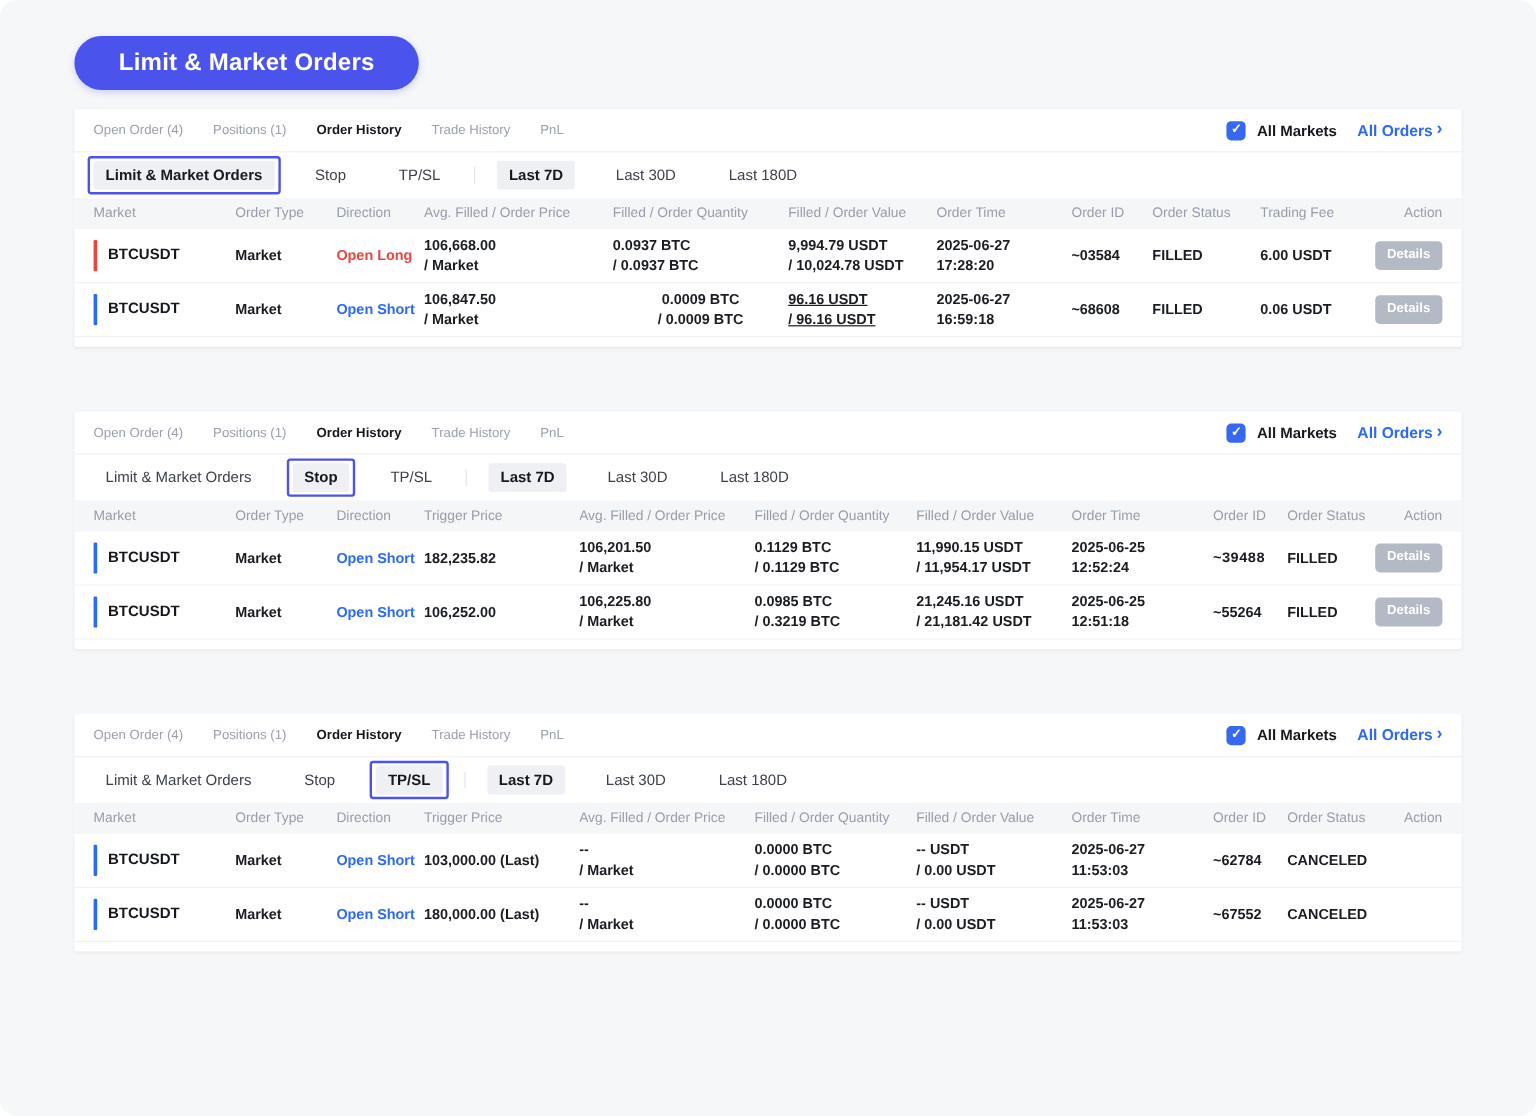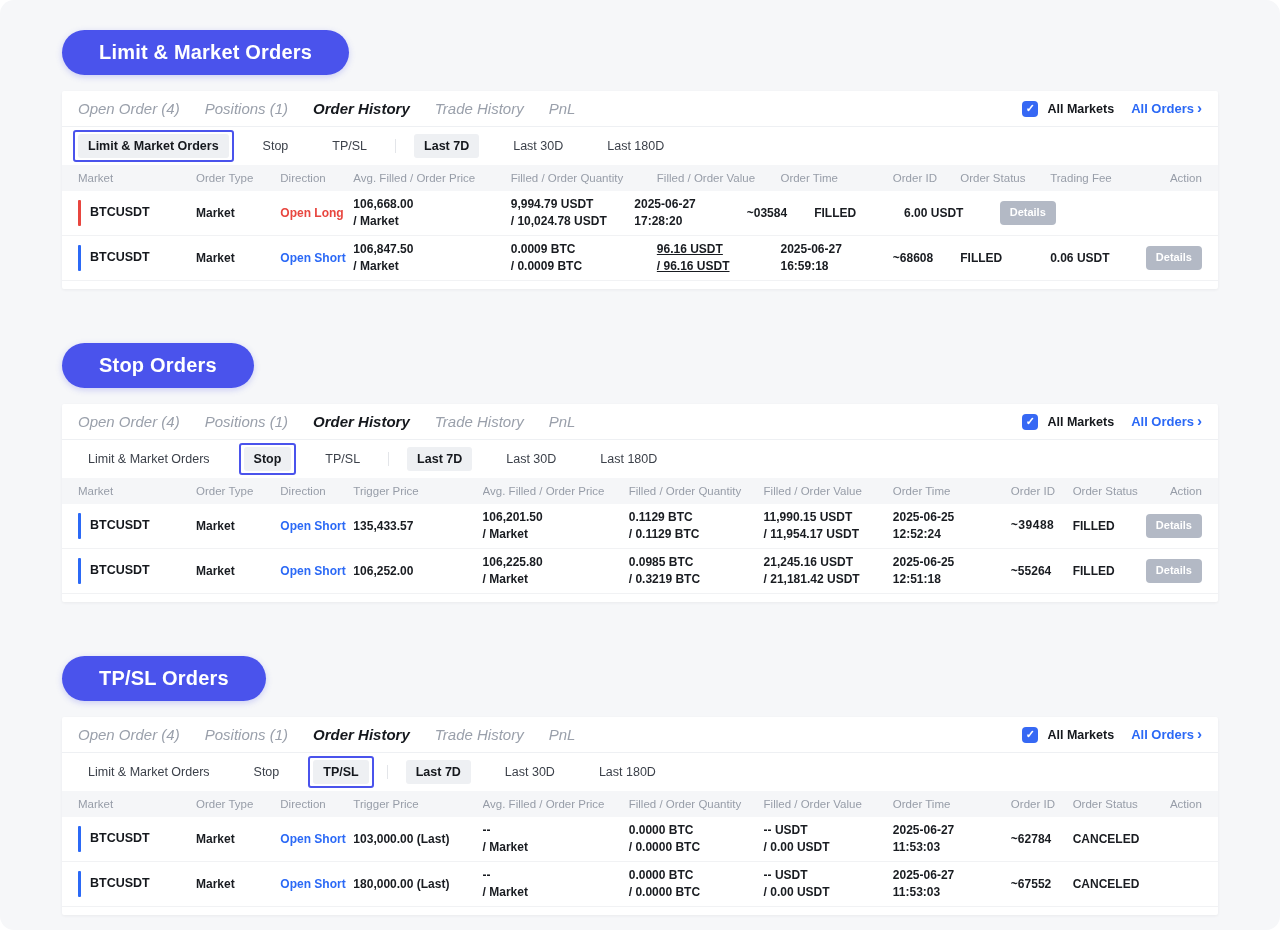--- a/index.html
+++ b/index.html
@@ -4,21 +4,21 @@
 <style>
   html,body{margin:0;padding:0;background:#ffffff;font-family:"Liberation Sans",sans-serif;}
   *{box-sizing:border-box;}
   #screen{width:1280px;height:930px;margin:0 auto;background:#f6f7f9;border-radius:14px;overflow:hidden;padding-top:30px;position:relative;}
   .orders-section{margin:0 62px;}
   .orders-section + .orders-section{margin-top:54px;}
   .pill{display:inline-flex;align-items:center;justify-content:center;background:var(--accent,#4a53ec);color:#fff;font-size:20px;font-weight:700;padding:11px 37px;border-radius:26px;letter-spacing:.2px;box-shadow:0 2px 6px rgba(74,83,236,.25);}
   .panel{background:#fff;border-radius:2px;margin-top:16px;box-shadow:0 1px 3px rgba(30,35,45,.06);padding-bottom:8px;}
   
   .tabs-row{display:flex;align-items:center;height:36px;padding:0 16px;border-bottom:1px solid #eef0f3;gap:25px;}
-  .tab{font-size:15px;font-weight:500;color:#9aa0ab;cursor:pointer;white-space:nowrap;font-style:italic;}
+  .tab{font-size:11px;font-weight:500;color:#9aa0ab;cursor:pointer;white-space:nowrap;}
   .tab.active{color:#15181d;font-weight:700;}
   .tabs-right{margin-left:auto;display:flex;align-items:center;gap:9px;}
   .checkbox{width:16px;height:16px;border-radius:4px;background:var(--checkbox,#3668f4);display:flex;align-items:center;justify-content:center;cursor:pointer;flex:none;}
   .check{color:#fff;font-size:11px;font-weight:700;line-height:1;}
   .cb-label{font-size:12.5px;font-weight:600;color:#15181d;}
   .all-orders{display:flex;align-items:center;gap:3px;color:var(--link,#2b69f6);font-size:13px;font-weight:700;cursor:pointer;margin-left:8px;}
   .chev{font-size:15px;font-weight:700;line-height:1;transform:translateY(-1px);}
   
   .subtabs-row{display:flex;align-items:center;height:38px;padding:0 16px;gap:24px;}
   .subtab{font-size:12.5px;font-weight:500;color:#3c414a;cursor:pointer;padding:5px 10px;border-radius:3px;white-space:nowrap;}
@@ -93,20 +93,24 @@
               <div class="td" style="width: 7.5%;">
                 <div class="line">Market</div>
               </div>
               <div class="td dir" style="width: 6.5%; color: rgb(232, 70, 63);">
                 <div class="line">Open Long</div>
               </div>
               <div class="td" style="width: 14%;">
                 <div class="line">106,668.00</div>
                 <div class="line">/ Market</div>
               </div>
+              <div class="td" style="width: 13%;">
+                <div class="line">0.0937 BTC</div>
+                <div class="line">/ 0.0937 BTC</div>
+              </div>
               <div class="td" style="width: 11%;">
                 <div class="line">9,994.79 USDT</div>
                 <div class="line">/ 10,024.78 USDT</div>
               </div>
               <div class="td" style="width: 10%;">
                 <div class="line">2025-06-27</div>
                 <div class="line">17:28:20</div>
               </div>
               <div class="td" style="width: 6%;">
                 <div class="line">~03584</div>
@@ -129,21 +133,21 @@
               <div class="td" style="width: 7.5%;">
                 <div class="line">Market</div>
               </div>
               <div class="td dir" style="width: 6.5%; color: rgb(43, 105, 246);">
                 <div class="line">Open Short</div>
               </div>
               <div class="td" style="width: 14%;">
                 <div class="line">106,847.50</div>
                 <div class="line">/ Market</div>
               </div>
-              <div class="td" style="width: 13%;">
+              <div class="td" style="width: 13%; text-align: center;">
                 <div class="line">0.0009 BTC</div>
                 <div class="line">/ 0.0009 BTC</div>
               </div>
               <div class="td" style="width: 11%; text-decoration: underline;">
                 <div class="line">96.16 USDT</div>
                 <div class="line">/ 96.16 USDT</div>
               </div>
               <div class="td" style="width: 10%;">
                 <div class="line">2025-06-27</div>
                 <div class="line">16:59:18</div>
@@ -156,21 +160,21 @@
               </div>
               <div class="td" style="width: 8%;">
                 <div class="line">0.06 USDT</div>
               </div>
               <div class="td right" style="width: 5.5%; display: flex;">
                 <div class="details-btn">Details</div>
               </div>
             </div>
           </div>
         </div></section>
-      <section class="orders-section"><div class="pill">Stop Orders</div><div class="panel">
+      <section class="orders-section"><div class="panel">
           <div class="tabs-row">
             <div class="tab">Open Order (4)</div>
             <div class="tab">Positions (1)</div>
             <div class="tab active">Order History</div>
             <div class="tab">Trade History</div>
             <div class="tab">PnL</div>
             <div class="tabs-right">
               <div class="checkbox">
                 <span class="check">✓</span>
               </div>
@@ -209,21 +213,21 @@
                 <span class="accent" style="background: rgb(43, 105, 246);"></span>
                 <span class="sym">BTCUSDT</span>
               </div>
               <div class="td" style="width: 7.5%;">
                 <div class="line">Market</div>
               </div>
               <div class="td dir" style="width: 6.5%; color: rgb(43, 105, 246);">
                 <div class="line">Open Short</div>
               </div>
               <div class="td" style="width: 11.5%;">
-                <div class="line">135,433.57</div>
+                <div class="line">182,235.82</div>
               </div>
               <div class="td" style="width: 13%;">
                 <div class="line">106,201.50</div>
                 <div class="line">/ Market</div>
               </div>
               <div class="td" style="width: 12%;">
                 <div class="line">0.1129 BTC</div>
                 <div class="line">/ 0.1129 BTC</div>
               </div>
               <div class="td" style="width: 11.5%;">
@@ -279,21 +283,21 @@
               </div>
               <div class="td" style="width: 6.5%;">
                 <div class="line">FILLED</div>
               </div>
               <div class="td right" style="width: 5%; display: flex;">
                 <div class="details-btn">Details</div>
               </div>
             </div>
           </div>
         </div></section>
-      <section class="orders-section"><div class="pill">TP/SL Orders</div><div class="panel">
+      <section class="orders-section"><div class="panel">
           <div class="tabs-row">
             <div class="tab">Open Order (4)</div>
             <div class="tab">Positions (1)</div>
             <div class="tab active">Order History</div>
             <div class="tab">Trade History</div>
             <div class="tab">PnL</div>
             <div class="tabs-right">
               <div class="checkbox">
                 <span class="check">✓</span>
               </div>

